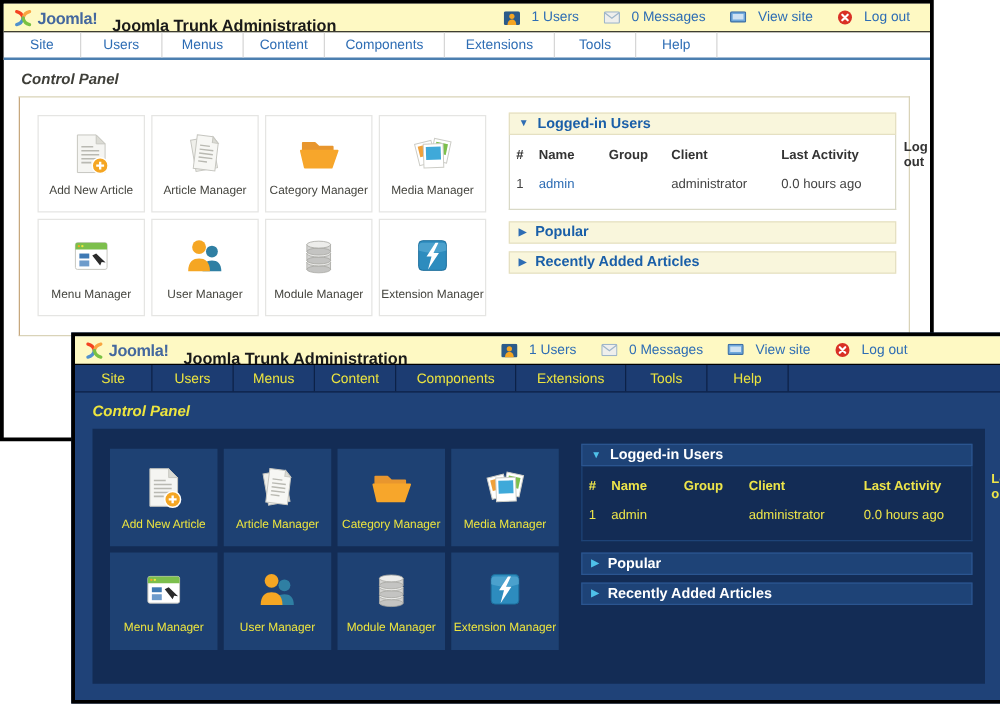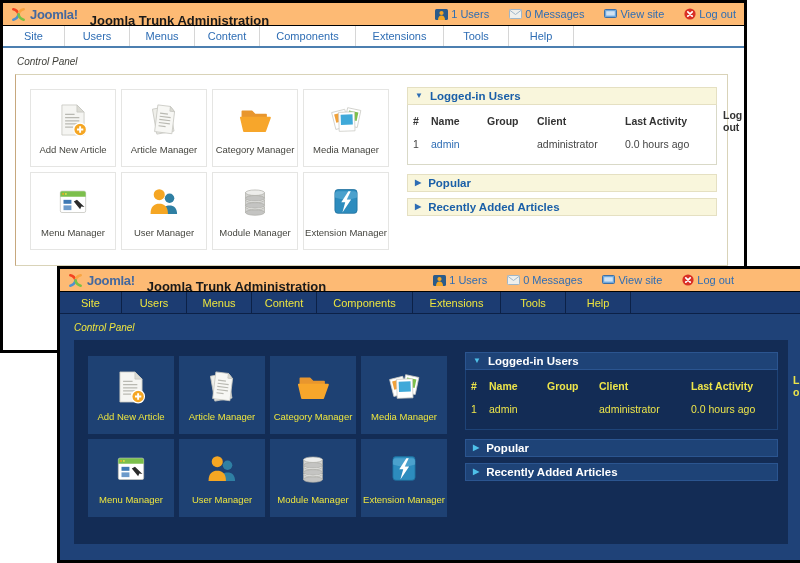--- a/index.html
+++ b/index.html
@@ -5,39 +5,39 @@
   * { margin:0; padding:0; box-sizing:border-box; }
   html,body { width:800px; height:563px; }
   body { position:relative; background:#fff; overflow:hidden;
          font-family:"Liberation Sans", sans-serif; }
 
   .window { position:absolute; border:3px solid #000; background:#fff; }
   #w1 { left:0; top:0; width:747px; height:353px; z-index:1; }
   #w2 { left:57px; top:266px; width:748px; height:297px; z-index:2; background:#1F4278; }
 
   
-  .titlebar { height:23px; display:flex; align-items:center; padding:0 8px 0 8px;
-              background:#fdba74; border-bottom:1px solid #000; }
+  .titlebar { height:23px; display:flex; align-items:center; padding:0 16px 0 8px;
+              background:#fef9c3; border-bottom:1px solid #000; }
   .logo { display:flex; align-items:center; gap:4px; }
   .logo-text { color:#44689E; font-weight:bold; font-size:13px; letter-spacing:-0.3px; }
   .win-title { font-weight:bold; font-size:13px; color:#1a1a1a; margin-left:12px; white-space:nowrap;margin-top:12px; }
   .infobar { margin-left:auto; display:flex; gap:20px; align-items:center; }
-  .info-item { display:flex; gap:3px; align-items:center; color:#2E6DB4; font-size:11px; white-space:nowrap; cursor:pointer; }
+  .info-item { display:flex; gap:9px; align-items:center; color:#2E6DB4; font-size:11px; white-space:nowrap; cursor:pointer; }
   #w2 .infobar { margin-right:60px; }
 
   
   .menubar { height:22px; display:flex; align-items:stretch; font-size:11px; }
   .menu-item { display:flex; align-items:center; justify-content:center; cursor:pointer;text-align:center; }
   #w1 .menubar { background:#fff; border-bottom:2px solid #4C7FB0; }
   #w1 .menu-item { color:#2E6DB4; border-right:1px solid #D6D6D6; }
   #w2 .menubar { background:#1C3C72; border-bottom:1px solid #0C2147; }
   #w2 .menu-item { color:#EDE53F; border-right:1px solid #0C2147; }
 
   
-  .heading { font-size:10px; font-weight:normal; font-style:italic; margin:8px 0 7px 14px; }
+  .heading { font-size:12px; font-weight:bold; font-style:italic; margin:8px 0 7px 14px; }
   #w1 .heading { color:#3F3F39; }
   #w2 .heading { color:#EDE53F; }
 
   .contentbox { display:flex; }
   #w1 .contentbox { margin:0 16px 0 12px; height:192px; background:#fff;
                     border:1px solid #D9D3B8; border-left-color:#C7A87E; }
   #w2 .contentbox { margin:0 14px; height:204px; background:#132C55; }
 
   .tiles { padding:14px 6px 6px 14px; display:grid; grid-template-columns:repeat(4,86px);
            grid-auto-rows:78px; gap:5px; align-content:start; }

